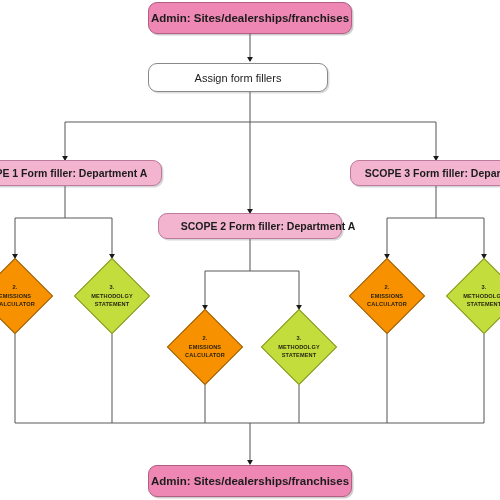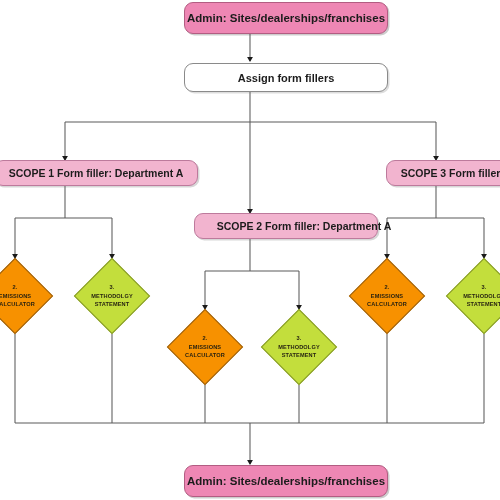--- a/index.html
+++ b/index.html
@@ -26,21 +26,20 @@
   
   .node-box {
     position: absolute;
     box-sizing: border-box;
     display: flex;
     align-items: center;
     justify-content: center;
     text-align: center;
     border-radius: 9px;
     z-index: 5;
-    margin-left: 36px;
   }
   .admin-box {
     background: #ee87b4;
     border: 1.3px solid #b25d82;
     font-weight: bold;
     font-size: 11.5px;
     color: #1c1c1c;
     box-shadow: 1.5px 1.5px 0 rgba(90,90,90,0.30);
   }
   .plain-box {
@@ -148,21 +147,21 @@
       <path d="M15,423 L484,423"></path>
 
       <path d="M250,423 L250,464" marker-end="url(#arrow)"></path>
     </g>
   </svg>
 
   <div class="node-box admin-box" style="left:148px; top:2px; width:204px; height:32px;">
     <span>Admin: Sites/dealerships/franchises</span>
   </div>
 
-  <div class="node-box plain-box" style="left:148px; top:63px; width:204px; height:29px;font-weight:bold;">
+  <div class="node-box plain-box" style="left:148px; top:63px; width:180px; height:29px;">
     <span>Assign form fillers</span>
   </div>
 
   <div class="node-box scope-box" style="left:-42px; top:160px; width:204px; height:26px;">
     <span class="scope-label">SCOPE 1 Form filler: Department A</span>
   </div>
 
   <div class="node-box scope-box" style="left:158px; top:213px; width:184px; height:26px;padding-left:36px;">
     <span class="scope-label">SCOPE 2 Form filler: Department A</span>
   </div>

